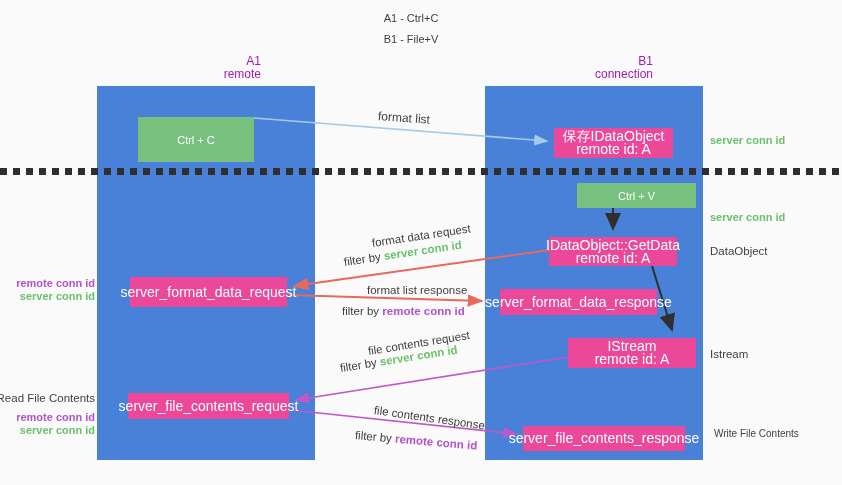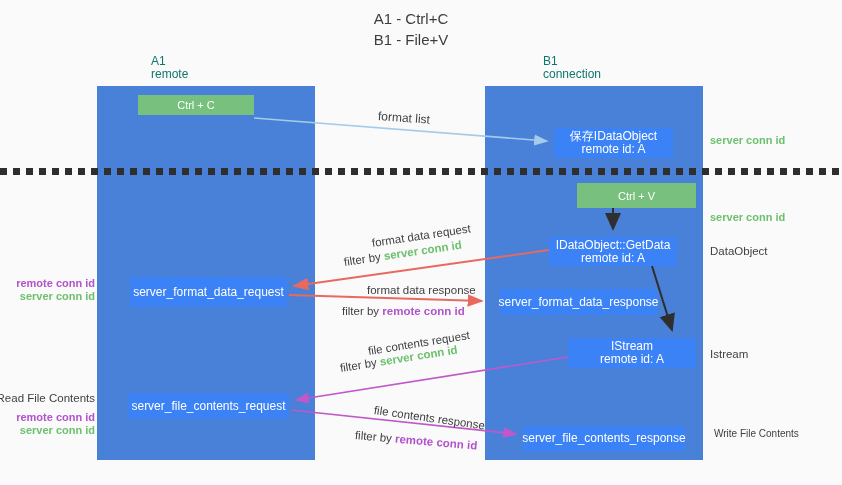--- a/index.html
+++ b/index.html
@@ -5,47 +5,47 @@
   * { margin:0; padding:0; box-sizing:border-box; }
   html,body { background:#fafafa; }
   .canvas {
     position:relative; width:842px; height:485px; overflow:hidden;
     background:#fafafa;
     font-family:"Liberation Sans", sans-serif;
     color:#3f3f3f;
   }
   .title {
     position:absolute; left:311px; top:8px; width:200px;
-    text-align:center; font-size:15px; line-height:21px; color:#3d3d3d;
+    text-align:center; font-size:11px; line-height:21px; color:#3d3d3d;
   }
   .title span { display:block; }
   .lane-header {
-    position:absolute; width:110px; text-align:left;
-    font-size:12px; line-height:13px; color:#0f766e; top:55px;
+    position:absolute; width:110px; text-align:right;
+    font-size:12px; line-height:13px; color:#a21caf; top:55px;
   }
   .lane-header span { display:block; }
   .hdr-a1 { left:151px; }
   .hdr-b1 { left:543px; }
   .lane {
     position:absolute; top:86px; width:218px; height:374px;
     background:#4a81d8;
   }
   .lane-a1 { left:97px; }
   .lane-b1 { left:485px; }
   .dashed-line {
     position:absolute; left:0; top:168px; width:842px; height:7px;
     background:repeating-linear-gradient(90deg, #2e2e2e 0, #2e2e2e 7px, transparent 7px, transparent 13px);
   }
   .node {
     position:absolute; display:flex; flex-direction:column;
     align-items:center; justify-content:center;
     color:#fff; text-align:center;
   }
   .node.green { background:#77c07d; font-size:11px; }
-  .node.orange { background:#3b82f6; font-size:12px; line-height:13px; }
+  .node.orange { background:#ec4899; font-size:14px; line-height:13px; }
   .node span { display:block; }
   .flowlabel {
     position:absolute; white-space:nowrap; font-size:11.5px; color:#3f3f3f;
     transform-origin:left center;
   }
   .sidelabel {
     position:absolute; white-space:nowrap; font-size:11px; color:#3f3f3f;
   }
   .sidelabel.right-align { text-align:right; }
   .sidelabel span { display:block; line-height:13px; }
@@ -94,21 +94,21 @@
     </defs>
     <line x1="254" y1="118" x2="547" y2="141" stroke="#a4cbea" stroke-width="1.6" marker-end="url(#mBlue)"></line>
     <line x1="613" y1="208" x2="613" y2="229" stroke="#2f2f2f" stroke-width="2" marker-end="url(#mBlack)"></line>
     <line x1="652" y1="266" x2="672" y2="330" stroke="#2f2f2f" stroke-width="2" marker-end="url(#mBlack)"></line>
     <line x1="549" y1="250" x2="294" y2="286" stroke="#e9695f" stroke-width="1.8" marker-end="url(#mRed)"></line>
     <line x1="289" y1="295" x2="482" y2="301" stroke="#e9695f" stroke-width="1.8" marker-end="url(#mRed)"></line>
     <line x1="568" y1="357" x2="296" y2="400" stroke="#c058c9" stroke-width="1.6" marker-end="url(#mMagenta)"></line>
     <line x1="291" y1="410" x2="516" y2="434" stroke="#c058c9" stroke-width="1.6" marker-end="url(#mMagenta)"></line>
   </svg>
 
-  <div class="node green" style="left:138px; top:95px; width:116px; height:20px;">
+  <div class="node green" style="left:138px; top:117px; width:116px; height:45px;">
     <span>Ctrl + C</span>
   </div>
 
   <div class="node orange" style="left:554px; top:128px; width:119px; height:30px;">
     <span>保存IDataObject</span>
     <span>remote id: A</span>
   </div>
 
   <div class="node green" style="left:554px; top:183px; width:119px; height:25px;margin-left:23px;">
     <span>Ctrl + V</span>
@@ -142,21 +142,21 @@
 
   <div class="flowlabel" style="left:378px; top:109px; font-size:12px; transform:rotate(4deg);">format list</div>
 
   <div class="flowlabel" style="left:372px; top:237px; transform:rotate(-8.5deg);">format data request</div>
 
   <div class="flowlabel" style="left:344px; top:256px; transform:rotate(-8.5deg);">
     <span>filter by</span>
     <span class="green-txt">server conn id</span>
   </div>
 
-  <div class="flowlabel" style="left:367px; top:284px;">format data response</div>
+  <div class="flowlabel" style="left:367px; top:284px;">format list response</div>
 
   <div class="flowlabel" style="left:342px; top:305px;">
     <span>filter by</span>
     <span class="purple-txt">remote conn id</span>
   </div>
 
   <div class="flowlabel" style="left:368px; top:345px; transform:rotate(-9deg);">file contents request</div>
 
   <div class="flowlabel" style="left:340px; top:362px; transform:rotate(-9deg);">
     <span>filter by</span>

